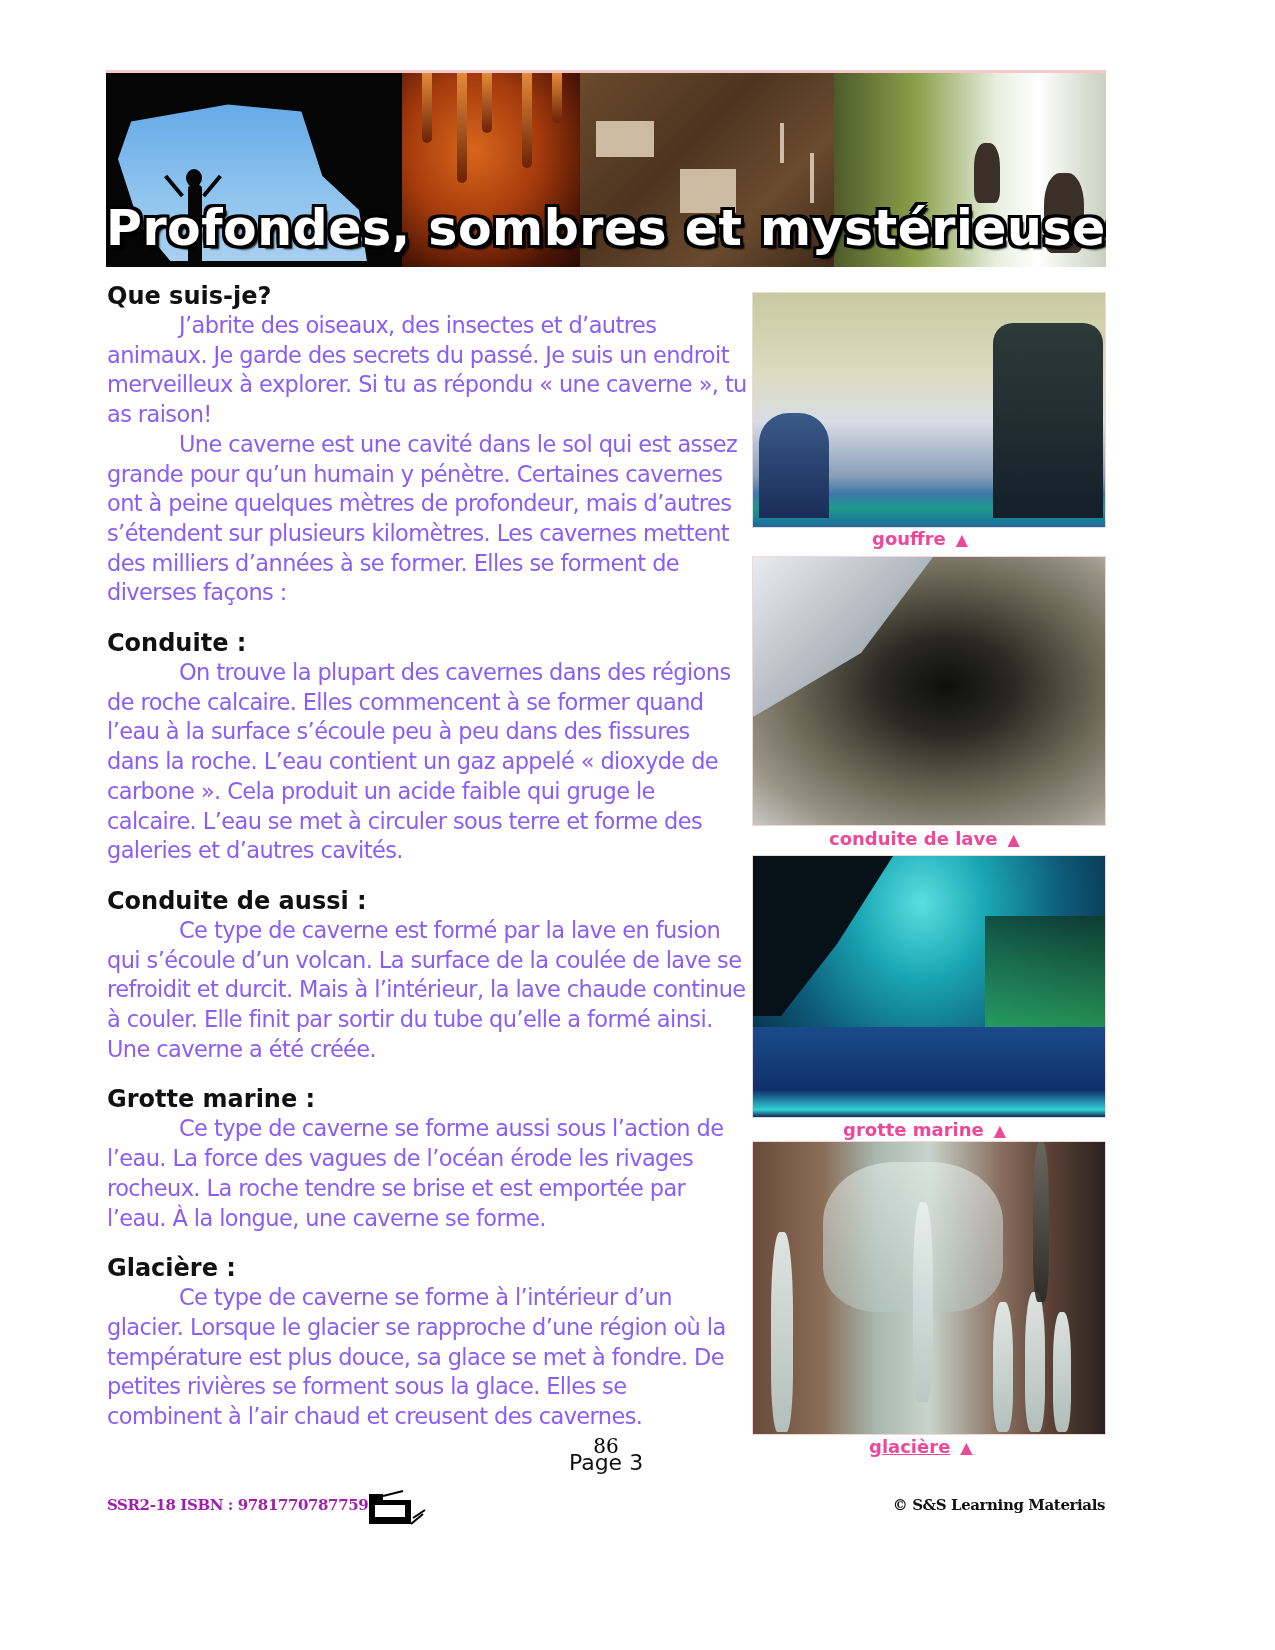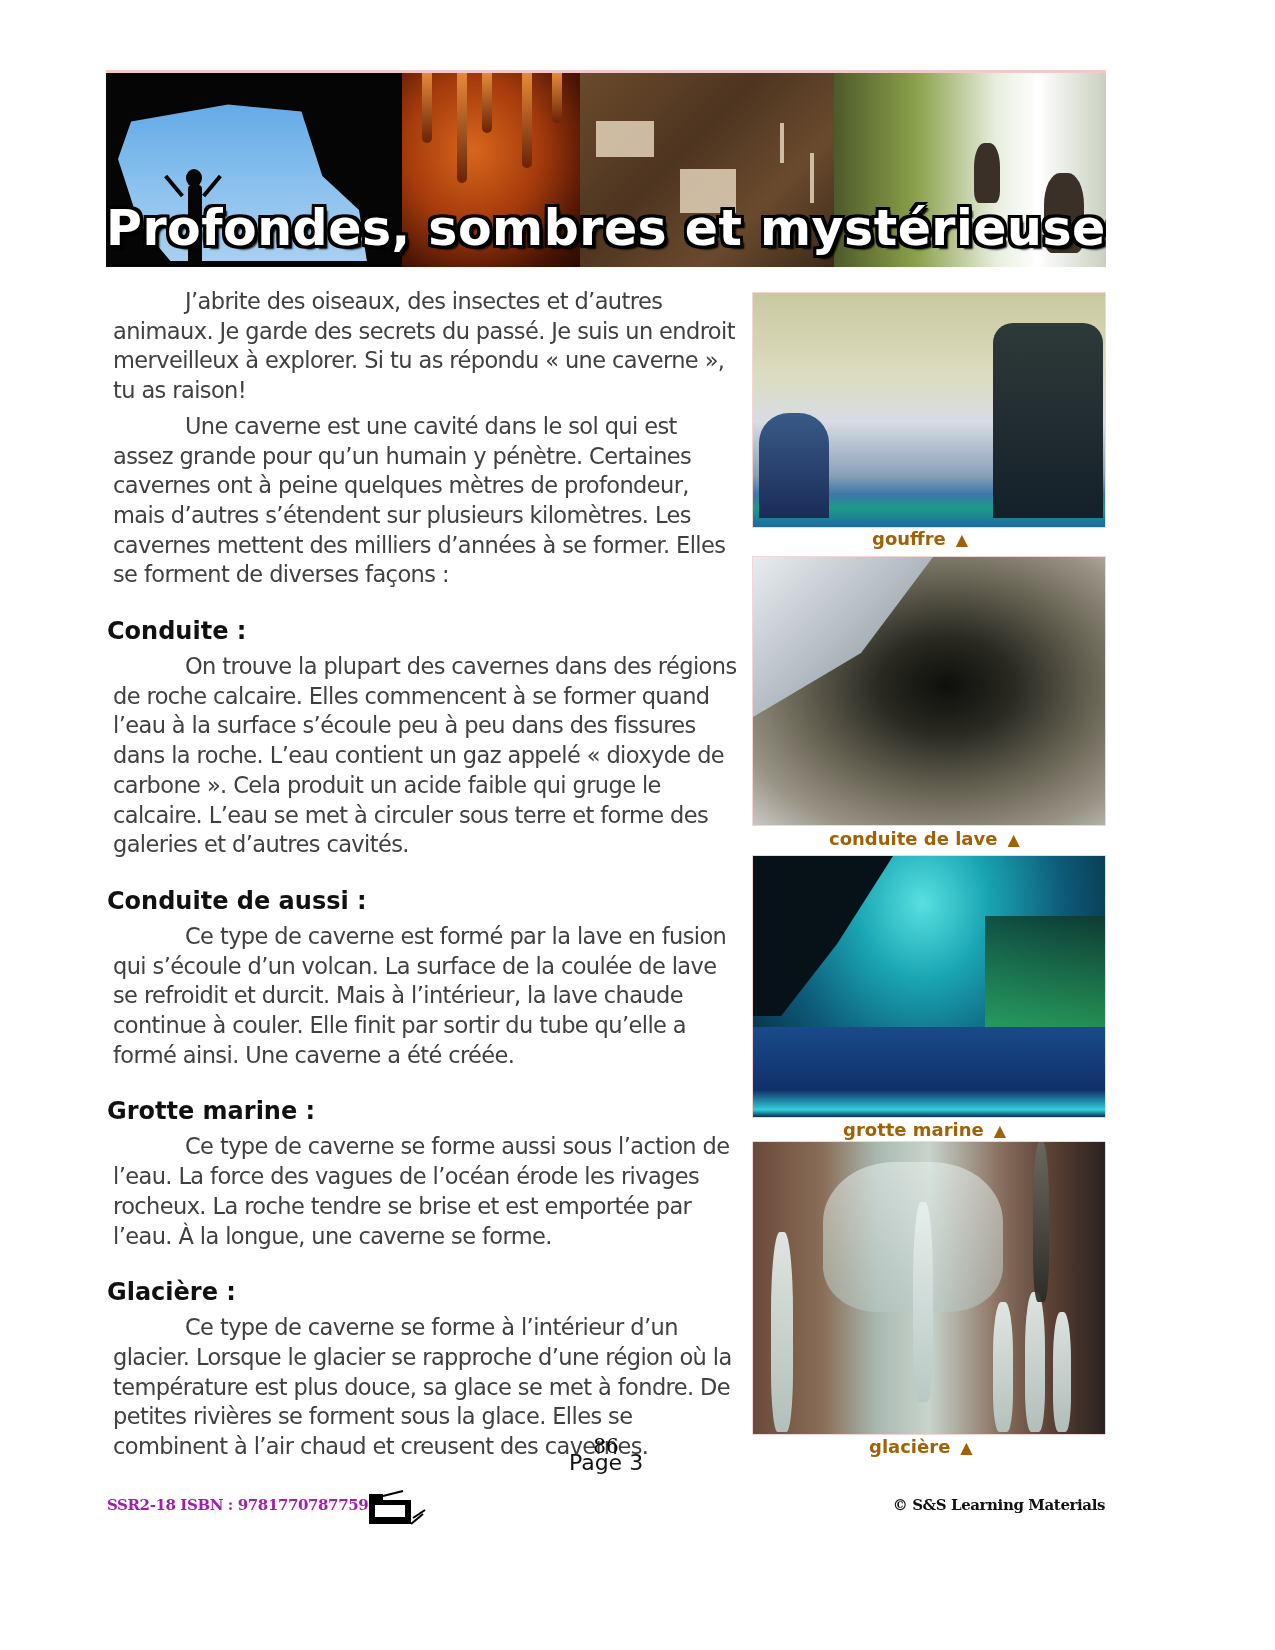--- a/index.html
+++ b/index.html
@@ -18,27 +18,27 @@
     .p3 { left: 474px; width: 254px; background: linear-gradient(135deg,#6b4a2c 0%,#4e3520 40%,#6a4a2e 70%,#3c2a18 100%); }
     .p3 .glyph { position: absolute; background: #d9c9b0; opacity: 0.9; }
     .p4 { left: 728px; width: 272px; background: linear-gradient(90deg,#4e5a2a 0%,#8aa04a 30%,#e8efe0 60%,#ffffff 75%,#c9d0c0 100%); }
     .p4 .kid { position: absolute; background: #3a3028; border-radius: 40% 40% 20% 20%; }
     .banner-title { position: absolute; left: 0; right: 0; bottom: 10px; text-align: center; font-family: "DejaVu Sans", sans-serif; font-weight: bold; font-size: 49px; letter-spacing: 0.5px; color: #ffffff;
       text-shadow: -3px -3px 0 #000, 3px -3px 0 #000, -3px 3px 0 #000, 3px 3px 0 #000, 0 3px 0 #000, 0 -3px 0 #000, 3px 0 0 #000, -3px 0 0 #000, 4px 4px 2px #000; white-space: nowrap; }
 
     
     .col { position: absolute; left: 107px; top: 281px; width: 640px; font-family: "DejaVu Sans", sans-serif; }
     .h { font-weight: bold; font-size: 24px; line-height: 30px; margin: 0; color: #111; }
-    .p { font-size: 22.5px; line-height: 29.7px; margin: 6px; color: #404040; letter-spacing: -0.6px; font-family: "DejaVu Sans", sans-serif; transform-origin: left; }
+    .p { font-size: 22.5px; line-height: 29.7px; margin: 0; color: #8b5cf6; letter-spacing: -0.6px; font-family: "DejaVu Sans", sans-serif; transform-origin: left; }
     .p .ind { display: inline-block; width: 72px; }
     .gap { height: 20px; }
 
     
     .photo { position: absolute; left: 752px; width: 354px; border: 1px solid #f4d6d6; box-sizing: border-box; overflow: hidden; }
-    .caption { position: absolute; font-weight: bold; font-size: 18px; color: #a16207; white-space: nowrap; font-family: "DejaVu Sans", sans-serif; }
+    .caption { position: absolute; font-weight: bold; font-size: 18px; color: #ec4899; white-space: nowrap; font-family: "DejaVu Sans", sans-serif; }
     .caption .tri { margin-left: 10px; font-size: 16px; }
 
     .ph1 { top: 292px; height: 236px; background: linear-gradient(180deg,#c9c9a0 0%,#dcdcc0 35%,#d8dce4 55%,#8aa0b8 78%,#3c78a8 86%,#1c9a8a 92%,#1e6aa0 100%); }
     .ph1 .arch1 { position: absolute; left: 6px; top: 120px; width: 70px; height: 105px; background: linear-gradient(180deg,#3a5a88,#1a2c58); border-radius: 30px 30px 0 0; }
     .ph1 .arch2 { position: absolute; left: 240px; top: 30px; width: 110px; height: 195px; background: linear-gradient(180deg,#2e3a38,#14202a); border-radius: 20px 20px 0 0; }
     .ph2 { top: 556px; height: 270px; background: radial-gradient(ellipse at 55% 48%, #0e0e0c 0%, #2a2a22 25%, #6a6656 55%, #9a9486 80%, #c8c8c4 100%); }
     .ph2 .rock { position: absolute; left: 0; top: 0; width: 180px; height: 160px; background: linear-gradient(135deg,#e8ecef,#a8b0b8 60%,transparent 100%); clip-path: polygon(0 0, 100% 0, 60% 60%, 0 100%); }
     .ph3 { top: 855px; height: 263px; background: radial-gradient(ellipse at 48% 18%, #58e0e0 0%, #1aa6b4 25%, #0e5a78 55%, #062a40 85%); }
     .ph3 .dark { position: absolute; left: 0; top: 0; width: 140px; height: 160px; background: #061218; clip-path: polygon(0 0, 100% 0, 60% 55%, 20% 100%, 0 100%); }
     .ph3 .floor { position: absolute; left: 0; bottom: 0; width: 100%; height: 90px; background: linear-gradient(180deg,#1a4a8a 0%,#10306a 70%,#30d0d8 92%,#0a2a50 100%); }
@@ -79,20 +79,21 @@
   </div>
   <div class="panel p4">
     <div class="kid" style="left:140px;top:70px;width:26px;height:60px;"></div>
     <div class="kid" style="left:210px;top:100px;width:40px;height:80px;"></div>
   </div>
   <div class="banner-title">Profondes, sombres et mystérieuses</div>
 </div>
 
 <div class="col">
   <section>
+    <h2 class="h">Que suis-je?</h2>
     <p class="p"><span class="ind"></span><span>J’abrite des oiseaux, des insectes et d’autres animaux. Je garde des secrets du passé. Je suis un endroit merveilleux à explorer. Si tu as répondu « une caverne », tu as raison!</span></p>
     <p class="p"><span class="ind"></span><span>Une caverne est une cavité dans le sol qui est assez grande pour qu’un humain y pénètre. Certaines cavernes ont à peine quelques mètres de profondeur, mais d’autres s’étendent sur plusieurs kilomètres. Les cavernes mettent des milliers d’années à se former. Elles se forment de diverses façons :</span></p>
   </section>
   <div class="gap"></div>
   <section>
     <h2 class="h">Conduite :</h2>
     <p class="p"><span class="ind"></span><span>On trouve la plupart des cavernes dans des régions de roche calcaire. Elles commencent à se former quand l’eau à la surface s’écoule peu à peu dans des fissures dans la roche. L’eau contient un gaz appelé « dioxyde de carbone ». Cela produit un acide faible qui gruge le calcaire. L’eau se met à circuler sous terre et forme des galeries et d’autres cavités.</span></p>
   </section>
   <div class="gap"></div>
   <section>
@@ -137,21 +138,21 @@
 
 <div class="photo ph4">
   <div class="ice" style="left:18px;top:90px;width:22px;height:200px;"></div>
   <div class="ice" style="left:70px;top:20px;width:180px;height:150px;opacity:0.55;"></div>
   <div class="ice" style="left:160px;top:60px;width:20px;height:200px;"></div>
   <div class="ice" style="left:240px;top:160px;width:20px;height:130px;"></div>
   <div class="ice" style="left:272px;top:150px;width:20px;height:140px;"></div>
   <div class="ice" style="left:300px;top:170px;width:18px;height:120px;"></div>
   <div class="ice" style="left:280px;top:0px;width:16px;height:160px;background:linear-gradient(180deg,#6a6a60,#2a2a26);"></div>
 </div>
-<div class="caption" style="left:869px;top:1436px;">
+<div class="caption" style="left:869px;top:1436px;text-decoration:underline;">
   <span>glacière</span><span class="tri">▲</span>
 </div>
 
 <div class="page-label">Page 3</div>
 <div class="footer-left">SSR2-18  ISBN : 9781770787759</div>
 <div class="footer-icon">
   <svg width="70" height="36" viewBox="0 0 70 36">
     <rect x="2" y="10" width="42" height="24" fill="#000"></rect>
     <rect x="8" y="15" width="30" height="12" fill="#fff"></rect>
     <rect x="2" y="4" width="14" height="6" fill="#000"></rect>

